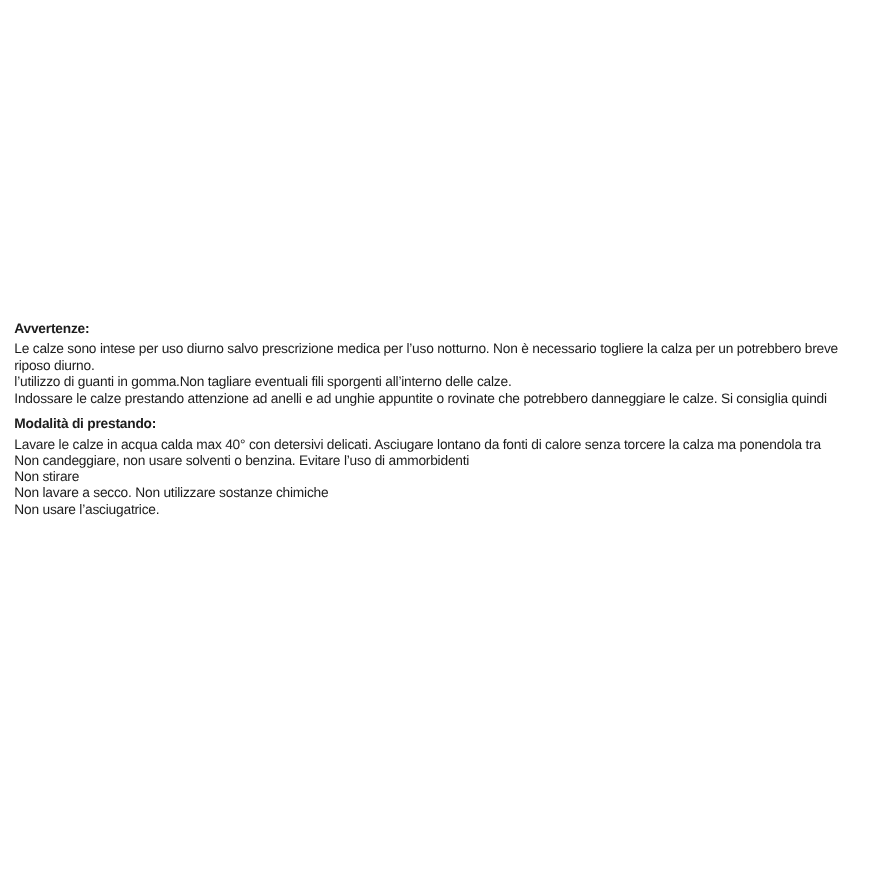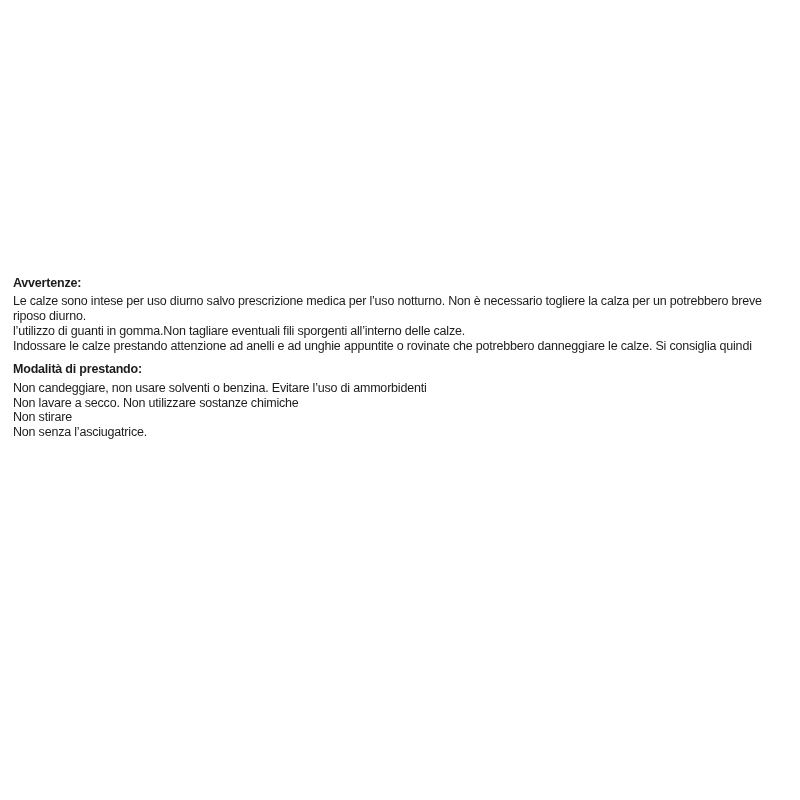--- a/index.html
+++ b/index.html
@@ -10,21 +10,21 @@
   body {
     width: 800px;
     height: 800px;
     position: relative;
     overflow: hidden;
     font-family: "Liberation Sans", "DejaVu Sans", sans-serif;
   }
   .content {
     position: absolute;
     left: 13px;
-    top: 276px;
+    top: 292px;
     width: 776px;
     color: #1c1c1c;
     font-size: 12.5px;
     line-height: 14.8px;
     letter-spacing: -0.2px;
   }
   .section-heading {
     font-weight: bold;
     margin: 9px 0 3.5px 0;
   }
@@ -46,19 +46,20 @@
     <div class="text-line">riposo diurno.</div>
   </div>
 
   <div class="section">
     <div class="text-line">l’utilizzo di guanti in gomma.Non tagliare eventuali fili sporgenti all’interno delle calze.</div>
     <div class="text-line">Indossare le calze prestando attenzione ad anelli e ad unghie appuntite o rovinate che potrebbero danneggiare le calze. Si consiglia quindi</div>
   </div>
 
   <div class="section">
     <div class="section-heading">Modalità di prestando:</div>
+    <div class="text-line">Lavare le calze in acqua calda max 40° con detersivi delicati. Asciugare lontano da fonti di calore senza torcere la calza ma ponendola tra</div>
     <div class="text-line">Non candeggiare, non usare solventi o benzina. Evitare l’uso di ammorbidenti</div>
+    <div class="text-line">Non stirare</div>
     <div class="text-line">Non lavare a secco. Non utilizzare sostanze chimiche</div>
-    <div class="text-line">Non stirare</div>
-    <div class="text-line">Non senza l’asciugatrice.</div>
+    <div class="text-line">Non usare l’asciugatrice.</div>
   </div>
 
 </div>
 
 </body></html>

